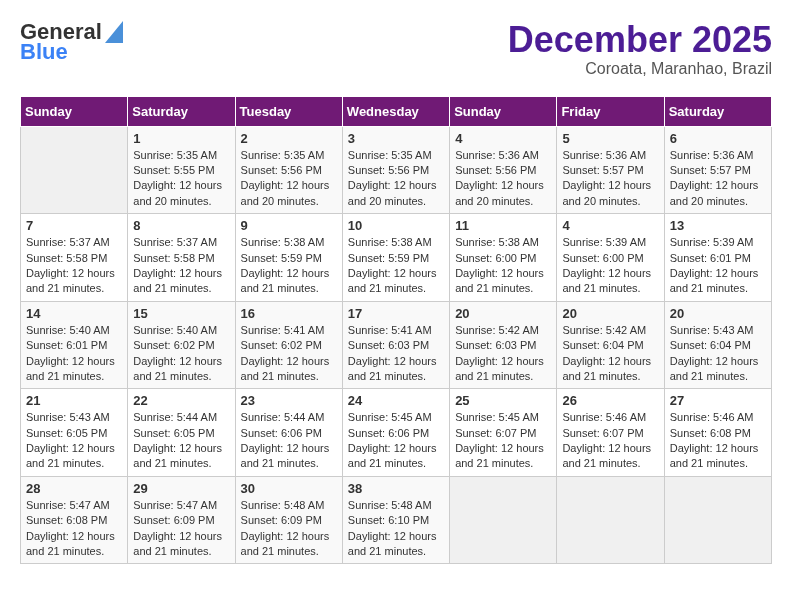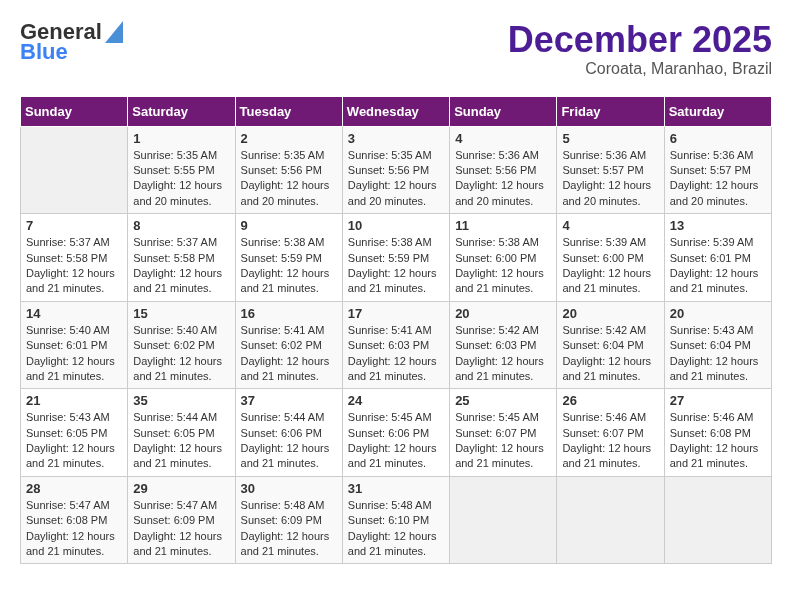--- a/index.html
+++ b/index.html
@@ -199,25 +199,25 @@
           <div class="day-num">20</div>
           <div class="day-detail">Sunrise: 5:43 AM<br>Sunset: 6:04 PM<br>Daylight: 12 hours and 21 minutes.</div>
         </td>
       </tr>
       <tr>
         <td>
           <div class="day-num">21</div>
           <div class="day-detail">Sunrise: 5:43 AM<br>Sunset: 6:05 PM<br>Daylight: 12 hours and 21 minutes.</div>
         </td>
         <td>
-          <div class="day-num">35</div>
+          <div class="day-num">22</div>
           <div class="day-detail">Sunrise: 5:44 AM<br>Sunset: 6:05 PM<br>Daylight: 12 hours and 21 minutes.</div>
         </td>
         <td>
-          <div class="day-num">37</div>
+          <div class="day-num">23</div>
           <div class="day-detail">Sunrise: 5:44 AM<br>Sunset: 6:06 PM<br>Daylight: 12 hours and 21 minutes.</div>
         </td>
         <td>
           <div class="day-num">24</div>
           <div class="day-detail">Sunrise: 5:45 AM<br>Sunset: 6:06 PM<br>Daylight: 12 hours and 21 minutes.</div>
         </td>
         <td>
           <div class="day-num">25</div>
           <div class="day-detail">Sunrise: 5:45 AM<br>Sunset: 6:07 PM<br>Daylight: 12 hours and 21 minutes.</div>
         </td>
@@ -237,21 +237,21 @@
         </td>
         <td>
           <div class="day-num">29</div>
           <div class="day-detail">Sunrise: 5:47 AM<br>Sunset: 6:09 PM<br>Daylight: 12 hours and 21 minutes.</div>
         </td>
         <td>
           <div class="day-num">30</div>
           <div class="day-detail">Sunrise: 5:48 AM<br>Sunset: 6:09 PM<br>Daylight: 12 hours and 21 minutes.</div>
         </td>
         <td>
-          <div class="day-num">31</div>
+          <div class="day-num">38</div>
           <div class="day-detail">Sunrise: 5:48 AM<br>Sunset: 6:10 PM<br>Daylight: 12 hours and 21 minutes.</div>
         </td>
         <td class="empty-cell"></td>
         <td class="empty-cell"></td>
         <td class="empty-cell"></td>
       </tr>
     </tbody>
 </table>
 
 </body></html>

